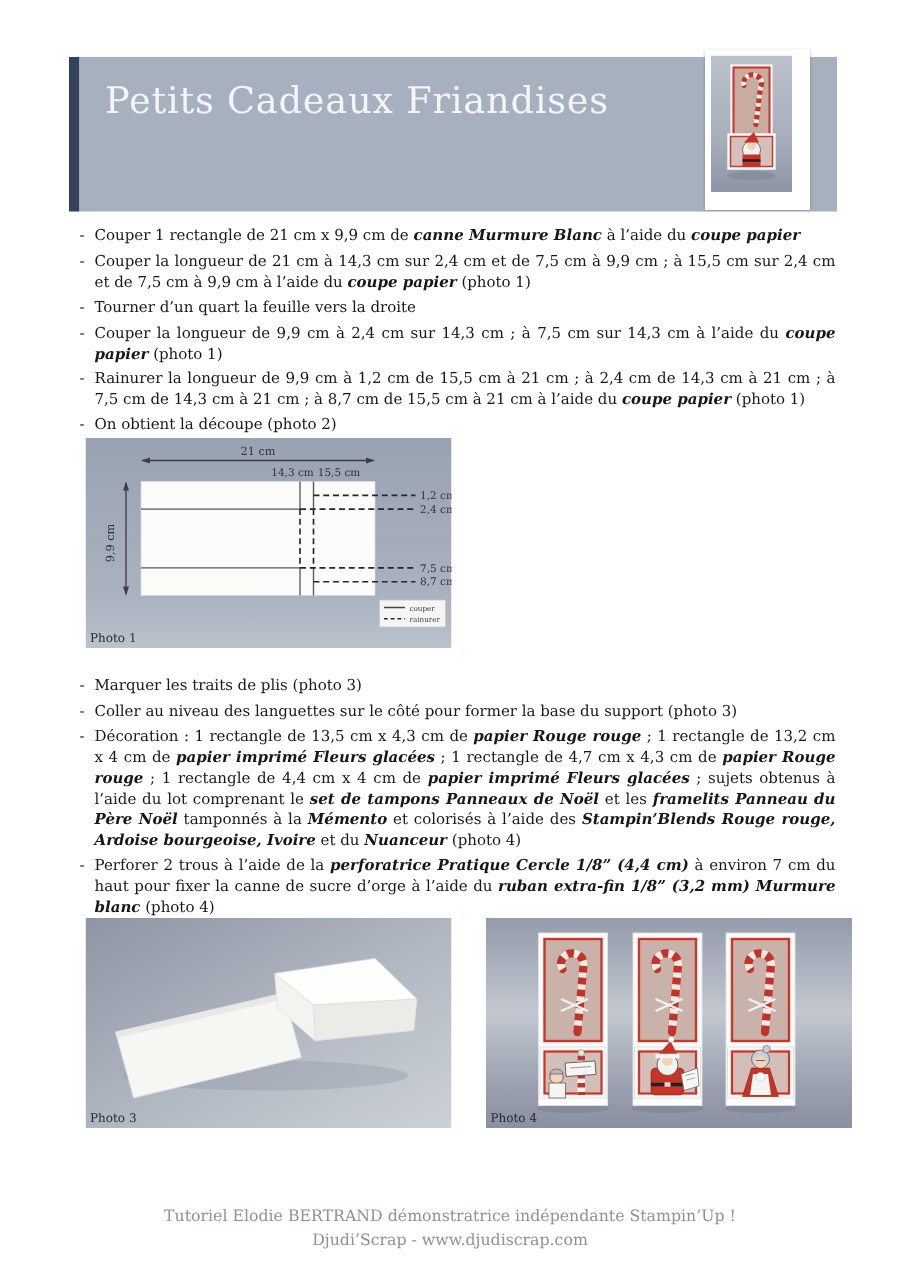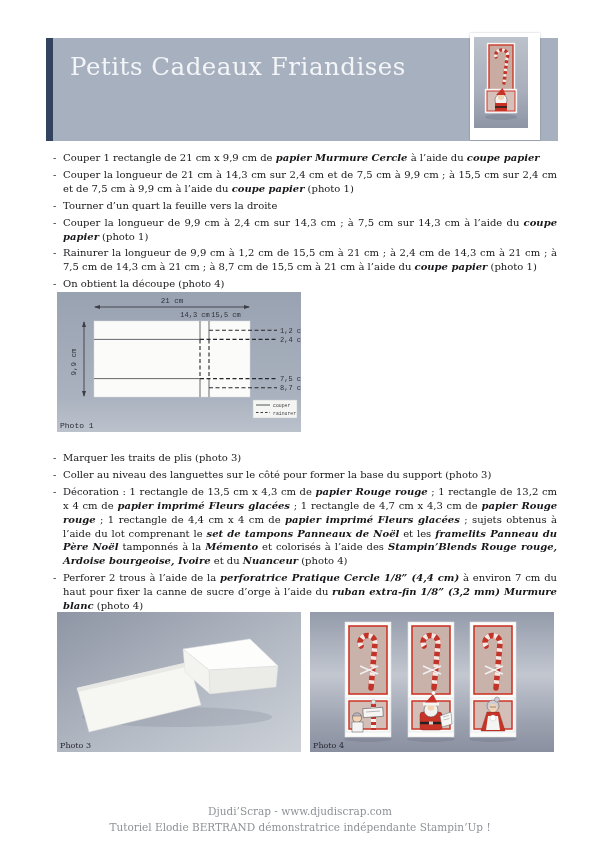--- a/index.html
+++ b/index.html
@@ -19,24 +19,24 @@
          color:#17171a;text-align:justify;z-index:1;}
   #instr1{top:151px;}
   #instr2{top:451px;}
   .instr-item{position:relative;padding-left:10px;margin-bottom:3px;}
   .instr-item .dash{position:absolute;left:0;top:0;}
   .run-b{font-weight:bold;font-style:italic;}
   .run-i{}
 
   
   .photo{position:absolute;width:244px;height:140px;z-index:2;}
-  #photo1{left:57px;top:292px;font-family:Liberation Mono, monospace;}
+  #photo1{left:57px;top:292px;}
   #photo2{left:313px;top:292px;}
   #photo3{left:57px;top:612px;}
-  #photo4{left:310px;top:612px;}
+  #photo4{left:324px;top:612px;}
 
   
   #watermark{position:absolute;left:135px;top:205px;width:380px;height:310px;z-index:6;
              pointer-events:none;font-style:italic;font-size:250px;line-height:300px;
              color:rgba(141,150,168,0.40);text-align:center;}
 
   
   #footer{position:absolute;left:0;top:803px;width:600px;text-align:center;color:#8e9297;
           font-size:10.5px;line-height:16px;z-index:1;}
 </style>
@@ -70,26 +70,26 @@
         <circle cx="27" cy="63" r="6" fill="#f2f2f0" stroke="#555" stroke-width="0.5"></circle>
         <circle cx="27" cy="60" r="3" fill="#f0d2b4"></circle>
         <path d="M22 58 L32 58 L28.5 51 Z" fill="#c73327"></path>
         <rect x="21" y="66" width="12" height="8" fill="#c73327"></rect>
         <line x1="21" y1="70" x2="33" y2="70" stroke="#222" stroke-width="1.6"></line>
       </svg>
     </div>
   </div>
 
   <div id="instr1" class="instr">
-      <div class="instr-item"><span class="dash">-</span><span>Couper 1 rectangle de 21 cm x 9,9 cm de </span><span class="run-b">papier Murmure Cercle</span><span class="run-i"> à l’aide du </span><span class="run-b">coupe papier</span></div>
+      <div class="instr-item"><span class="dash">-</span><span>Couper 1 rectangle de 21 cm x 9,9 cm de </span><span class="run-b">canne Murmure Blanc</span><span class="run-i"> à l’aide du </span><span class="run-b">coupe papier</span></div>
       <div class="instr-item"><span class="dash">-</span><span>Couper la longueur de 21 cm à 14,3 cm sur 2,4 cm et de 7,5 cm à 9,9 cm ; à 15,5 cm sur 2,4 cm et de 7,5 cm à 9,9 cm à l’aide du </span><span class="run-b">coupe papier</span><span> (photo 1)</span></div>
       <div class="instr-item"><span class="dash">-</span><span>Tourner d’un quart la feuille vers la droite</span></div>
       <div class="instr-item"><span class="dash">-</span><span>Couper la longueur de 9,9 cm à 2,4 cm sur 14,3 cm ; à 7,5 cm sur 14,3 cm à l’aide du </span><span class="run-b">coupe papier</span><span> (photo 1)</span></div>
       <div class="instr-item"><span class="dash">-</span><span>Rainurer la longueur de 9,9 cm à 1,2 cm de 15,5 cm à 21 cm ; à 2,4 cm de 14,3 cm à 21 cm ; à 7,5 cm de 14,3 cm à 21 cm ; à 8,7 cm de 15,5 cm à 21 cm à l’aide du </span><span class="run-b">coupe papier</span><span> (photo 1)</span></div>
-      <div class="instr-item"><span class="dash">-</span><span>On obtient la découpe (photo 4)</span></div>
+      <div class="instr-item"><span class="dash">-</span><span>On obtient la découpe (photo 2)</span></div>
     </div>
   <div id="instr2" class="instr">
       <div class="instr-item"><span class="dash">-</span><span>Marquer les traits de plis (photo 3)</span></div>
       <div class="instr-item"><span class="dash">-</span><span>Coller au niveau des languettes sur le côté pour former la base du support (photo 3)</span></div>
       <div class="instr-item"><span class="dash">-</span><span>Décoration : 1 rectangle de 13,5 cm x 4,3 cm de </span><span class="run-b">papier Rouge rouge</span><span> ; 1 rectangle de 13,2 cm x 4 cm de </span><span class="run-b">papier imprimé Fleurs glacées</span><span> ; 1 rectangle de 4,7 cm x 4,3 cm de </span><span class="run-b">papier Rouge rouge</span><span> ; 1 rectangle de 4,4 cm x 4 cm de </span><span class="run-b">papier imprimé Fleurs glacées</span><span> ; sujets obtenus à l’aide du lot comprenant le </span><span class="run-b">set de tampons Panneaux de Noël</span><span> et les </span><span class="run-b">framelits Panneau du Père Noël</span><span> tamponnés à la </span><span class="run-b">Mémento</span><span> et colorisés à l’aide des </span><span class="run-b">Stampin’Blends Rouge rouge, Ardoise bourgeoise, Ivoire</span><span> et du </span><span class="run-b">Nuanceur</span><span> (photo 4)</span></div>
       <div class="instr-item"><span class="dash">-</span><span>Perforer 2 trous à l’aide de la </span><span class="run-b">perforatrice Pratique Cercle 1/8” (4,4 cm)</span><span> à environ 7 cm du haut pour fixer la canne de sucre d’orge à l’aide du </span><span class="run-b">ruban extra-fin 1/8” (3,2 mm) Murmure blanc</span><span> (photo 4)</span></div>
     </div>
 
   <div id="photo1" class="photo">
     <svg width="244" height="140" viewBox="0 0 244 140">
@@ -246,17 +246,17 @@
         <circle cx="183" cy="96" r="4" fill="#f2d3b3"></circle>
         <line x1="180" y1="95" x2="186" y2="95" stroke="#55565c" stroke-width="0.6"></line>
       </g>
 
       <text x="3" y="136" font-size="8" fill="#2a2a32">Photo 4</text>
     </svg>
   </div>
 
 
   <div id="footer">
+    <div>Tutoriel Elodie BERTRAND démonstratrice indépendante Stampin’Up !</div>
     <div>Djudi’Scrap - www.djudiscrap.com</div>
-    <div>Tutoriel Elodie BERTRAND démonstratrice indépendante Stampin’Up !</div>
   </div>
 
 </div>
 
 </body></html>

